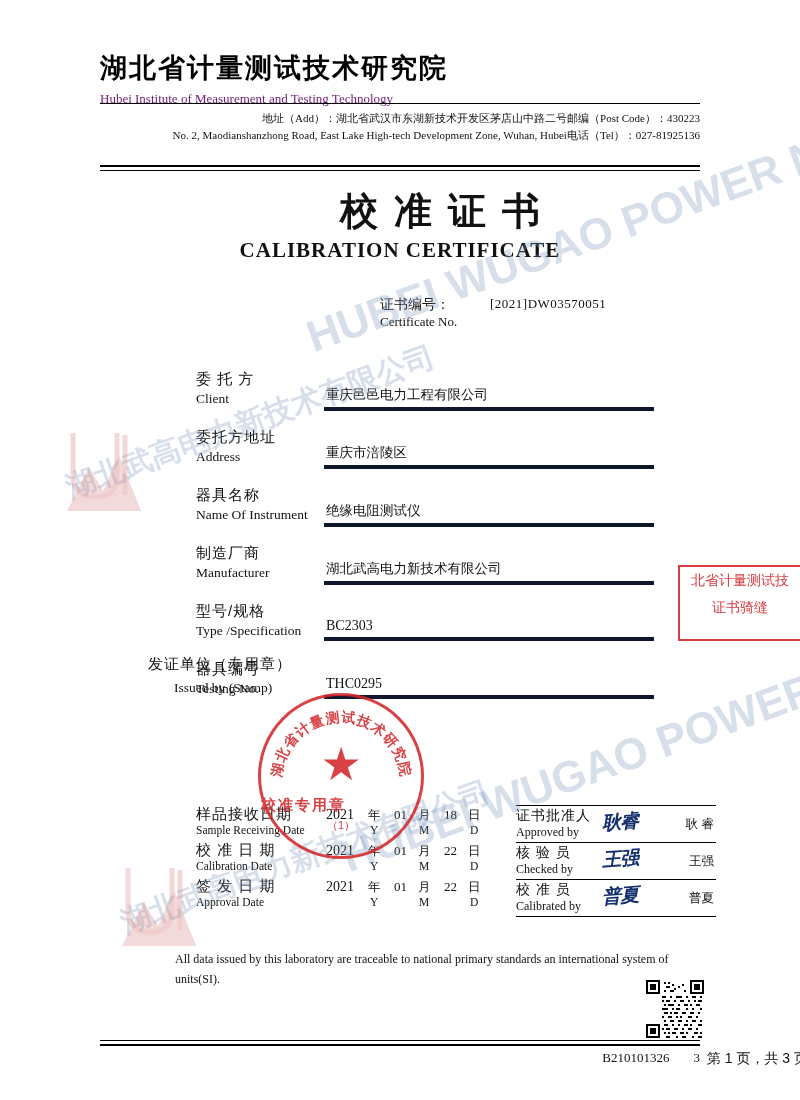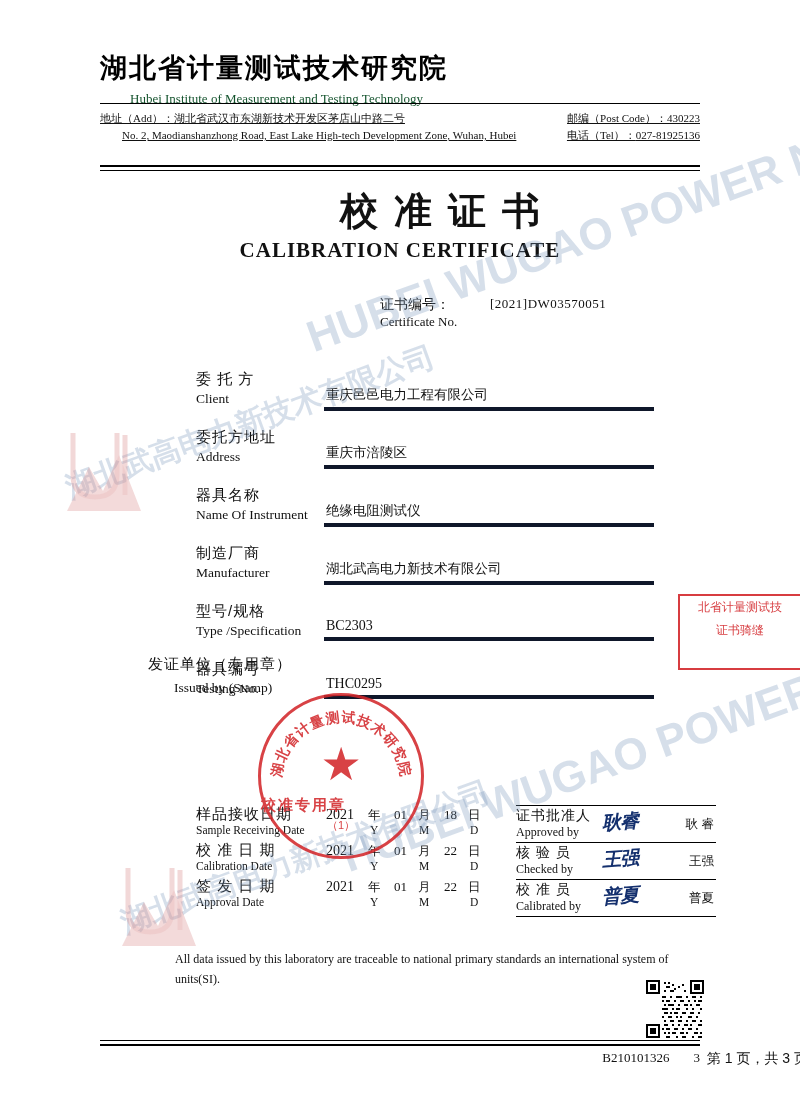--- a/index.html
+++ b/index.html
@@ -58,42 +58,40 @@
     font-family: "Liberation Sans", sans-serif;
     font-weight: bold;
     font-size: 27px;
     letter-spacing: 2px;
     color: #000;
   }
   .org-en {
     font-family: "Liberation Serif", serif;
     font-size: 13px;
     margin-top: 5px;
-    color: #14532d;
-    margin-left: 30px;
+    color: #701a75;
   }
   .hr-thin {
     position: absolute;
     left: 100px;
     width: 600px;
     height: 1px;
     background: #000;
   }
   .contact {
     position: absolute;
     left: 100px;
     top: 110px;
     width: 600px;
     font-size: 11px;
     line-height: 1.55;
   }
   .contact .row {
     display: flex;
-    justify-content: space-between;
-    text-decoration: underline;
+    justify-content: flex-end;
   }
   .contact .left { white-space: nowrap; }
   .contact .right { white-space: nowrap; }
   .indent-en { padding-left: 22px; }
 
   .hr-double-outer {
     position: absolute;
     left: 100px;
     width: 600px;
     border-top: 2px solid #000;
@@ -254,28 +252,28 @@
     font-size: 12px;
     fill: #d3282c;
     font-weight: bold;
     letter-spacing: 1px;
   }
 
   
   .edge-stamp {
     position: absolute;
     right: 0px;
-    top: 594px;
+    top: 565px;
     width: 120px;
     height: 72px;
     border: 2px solid #d3282c;
     border-right: none;
     color: #d3282c;
     font-family: "Liberation Sans", sans-serif;
-    font-size: 12px;
+    font-size: 14px;
     line-height: 1.9;
     text-align: center;
     z-index: 4;
     opacity: 0.9;
     overflow: hidden;
   }
 
   
   .dates {
     position: absolute;

